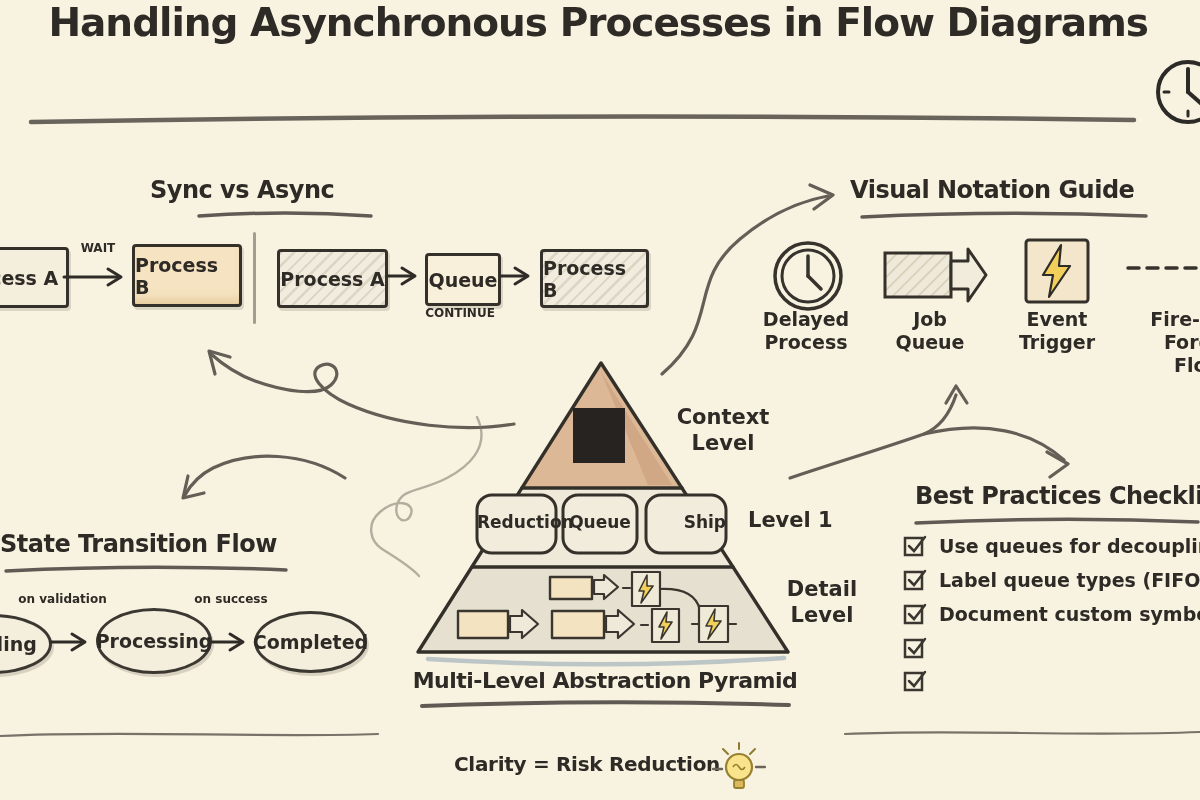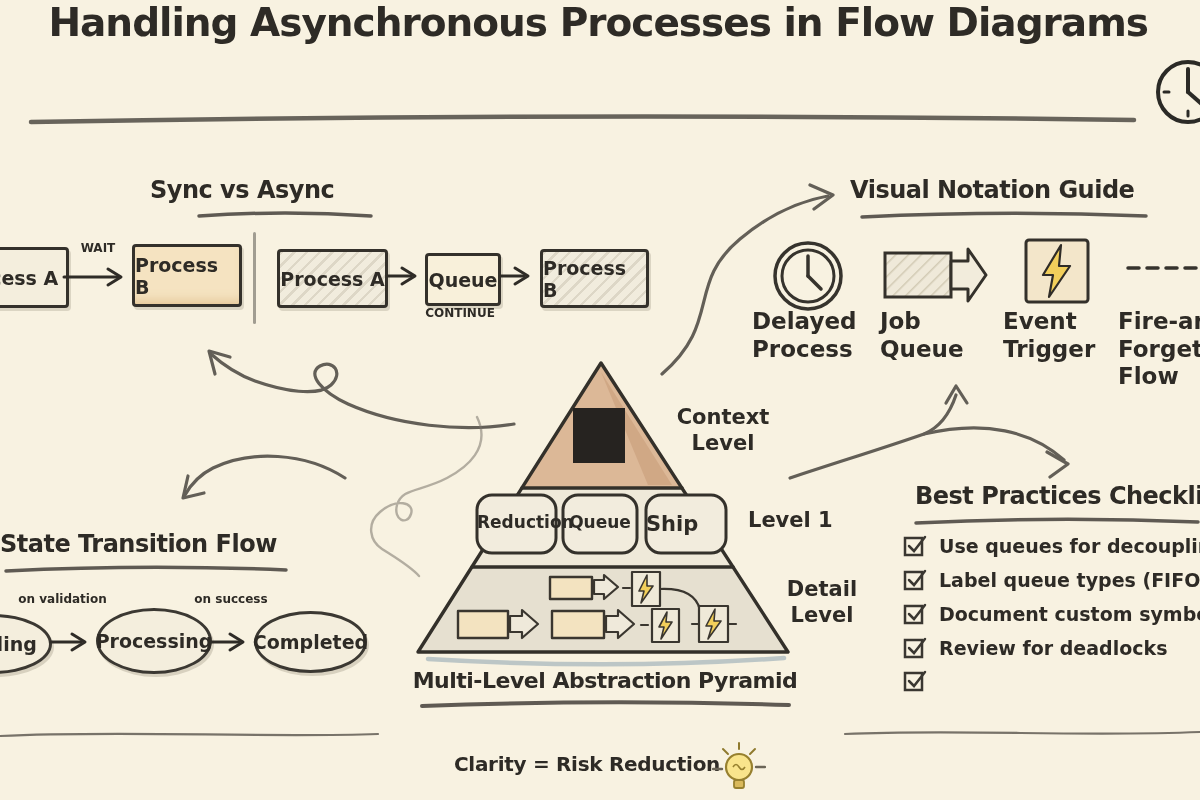--- a/index.html
+++ b/index.html
@@ -13,21 +13,21 @@
     position:relative;width:1200px;height:800px;overflow:hidden;
     background:var(--bg);
     font-family:"DejaVu Sans", sans-serif;
     color:var(--ink);
   }
   .abs{position:absolute;}
   .hand{font-weight:700;color:var(--ink);}
   .title{font-size:39px;letter-spacing:-1px;text-align:right;white-space:nowrap;}
   .heading{font-size:24px;letter-spacing:-0.5px;text-align:left;white-space:nowrap;}
   .small-label{font-size:12px;font-weight:700;text-align:center;}
-  .note-label{font-size:23px;font-weight:700;line-height:1.2;}
+  .note-label{font-size:19px;font-weight:700;text-align:center;line-height:1.2;}
   .pl{white-space:pre-line;}
   .box{
     border:3px solid #34312b;border-radius:4px;background:var(--cream);
     display:flex;align-items:center;justify-content:center;
     font-weight:700;font-size:19px;
     box-shadow:2px 3px 0 rgba(120,110,90,0.22);
   }
   .hatch{
     background-color:#f1ecdd;
     background-image:repeating-linear-gradient(135deg, rgba(150,140,118,0.22) 0 2.5px, transparent 2.5px 9px);
@@ -208,21 +208,21 @@
         <path d="M 660 589 C 686 588 697 597 700 610" fill="none" stroke-width="2.2"></path>
         <line x1="692" y1="624" x2="698" y2="624" stroke-width="2.2"></line>
         <rect x="699" y="606" width="29" height="36" fill="#efe9d8" stroke-width="2.2"></rect>
         <polygon points="715,609 706,626 712,626 708,639 721,621 714,621" fill="#f2cf5b" stroke-width="1.6"></polygon>
         <line x1="729" y1="624" x2="736" y2="624" stroke-width="2.2"></line>
       </g>
     </svg>
 
     <div class="abs hand" style="left:477px;top:512px;width:79px;font-size:17px;text-align:center">Reduction</div>
     <div class="abs hand" style="left:563px;top:512px;width:74px;font-size:17px;text-align:center">Queue</div>
-    <div class="abs hand" style="left:646px;top:512px;width:80px;font-size:21px;text-align:left">Ship</div>
+    <div class="abs hand" style="left:646px;top:512px;width:80px;font-size:17px;text-align:right">Ship</div>
 
     <div class="abs hand pl" style="left:664px;top:404px;width:118px;font-size:21px;text-align:center;line-height:1.25">Context
 Level</div>
     <div class="abs hand" style="left:748px;top:508px;width:95px;font-size:21px">Level 1</div>
     <div class="abs hand pl" style="left:772px;top:576px;width:100px;font-size:21px;text-align:center;line-height:1.25">Detail
 Level</div>
 
     <div class="abs hand" style="left:400px;top:668px;width:410px;font-size:22px;letter-spacing:-0.5px;text-align:center">Multi-Level Abstraction Pyramid</div>
     <svg class="abs sw" style="left:418px;top:698px" width="377" height="14">
       <path d="M 4 8 Q 187 1 371 7" style="stroke-width:4"></path>
@@ -286,21 +286,20 @@
         <rect x="2" y="4" width="17" height="17" fill="none" stroke="#3a3731" stroke-width="2.5"></rect>
         <path d="M 6 12 L 11 17 L 22 3" fill="none" stroke="#3a3731" stroke-width="2.5" stroke-linecap="round"></path>
       </svg>
       <span class="lbl">Document custom symbols in a legend</span>
     </div>
     <div class="abs check-row" style="left:903px;top:636px">
       <svg width="24" height="24">
         <rect x="2" y="4" width="17" height="17" fill="none" stroke="#3a3731" stroke-width="2.5"></rect>
         <path d="M 6 12 L 11 17 L 22 3" fill="none" stroke="#3a3731" stroke-width="2.5" stroke-linecap="round"></path>
       </svg>
-      <span class="lbl">Review for deadlocks</span>
     </div>
     <div class="abs check-row" style="left:903px;top:669px">
       <svg width="24" height="24">
         <rect x="2" y="4" width="17" height="17" fill="none" stroke="#3a3731" stroke-width="2.5"></rect>
         <path d="M 6 12 L 11 17 L 22 3" fill="none" stroke="#3a3731" stroke-width="2.5" stroke-linecap="round"></path>
       </svg>
     </div>
   </div>
 
   <svg class="abs" style="left:0;top:724px" width="1200" height="22">

